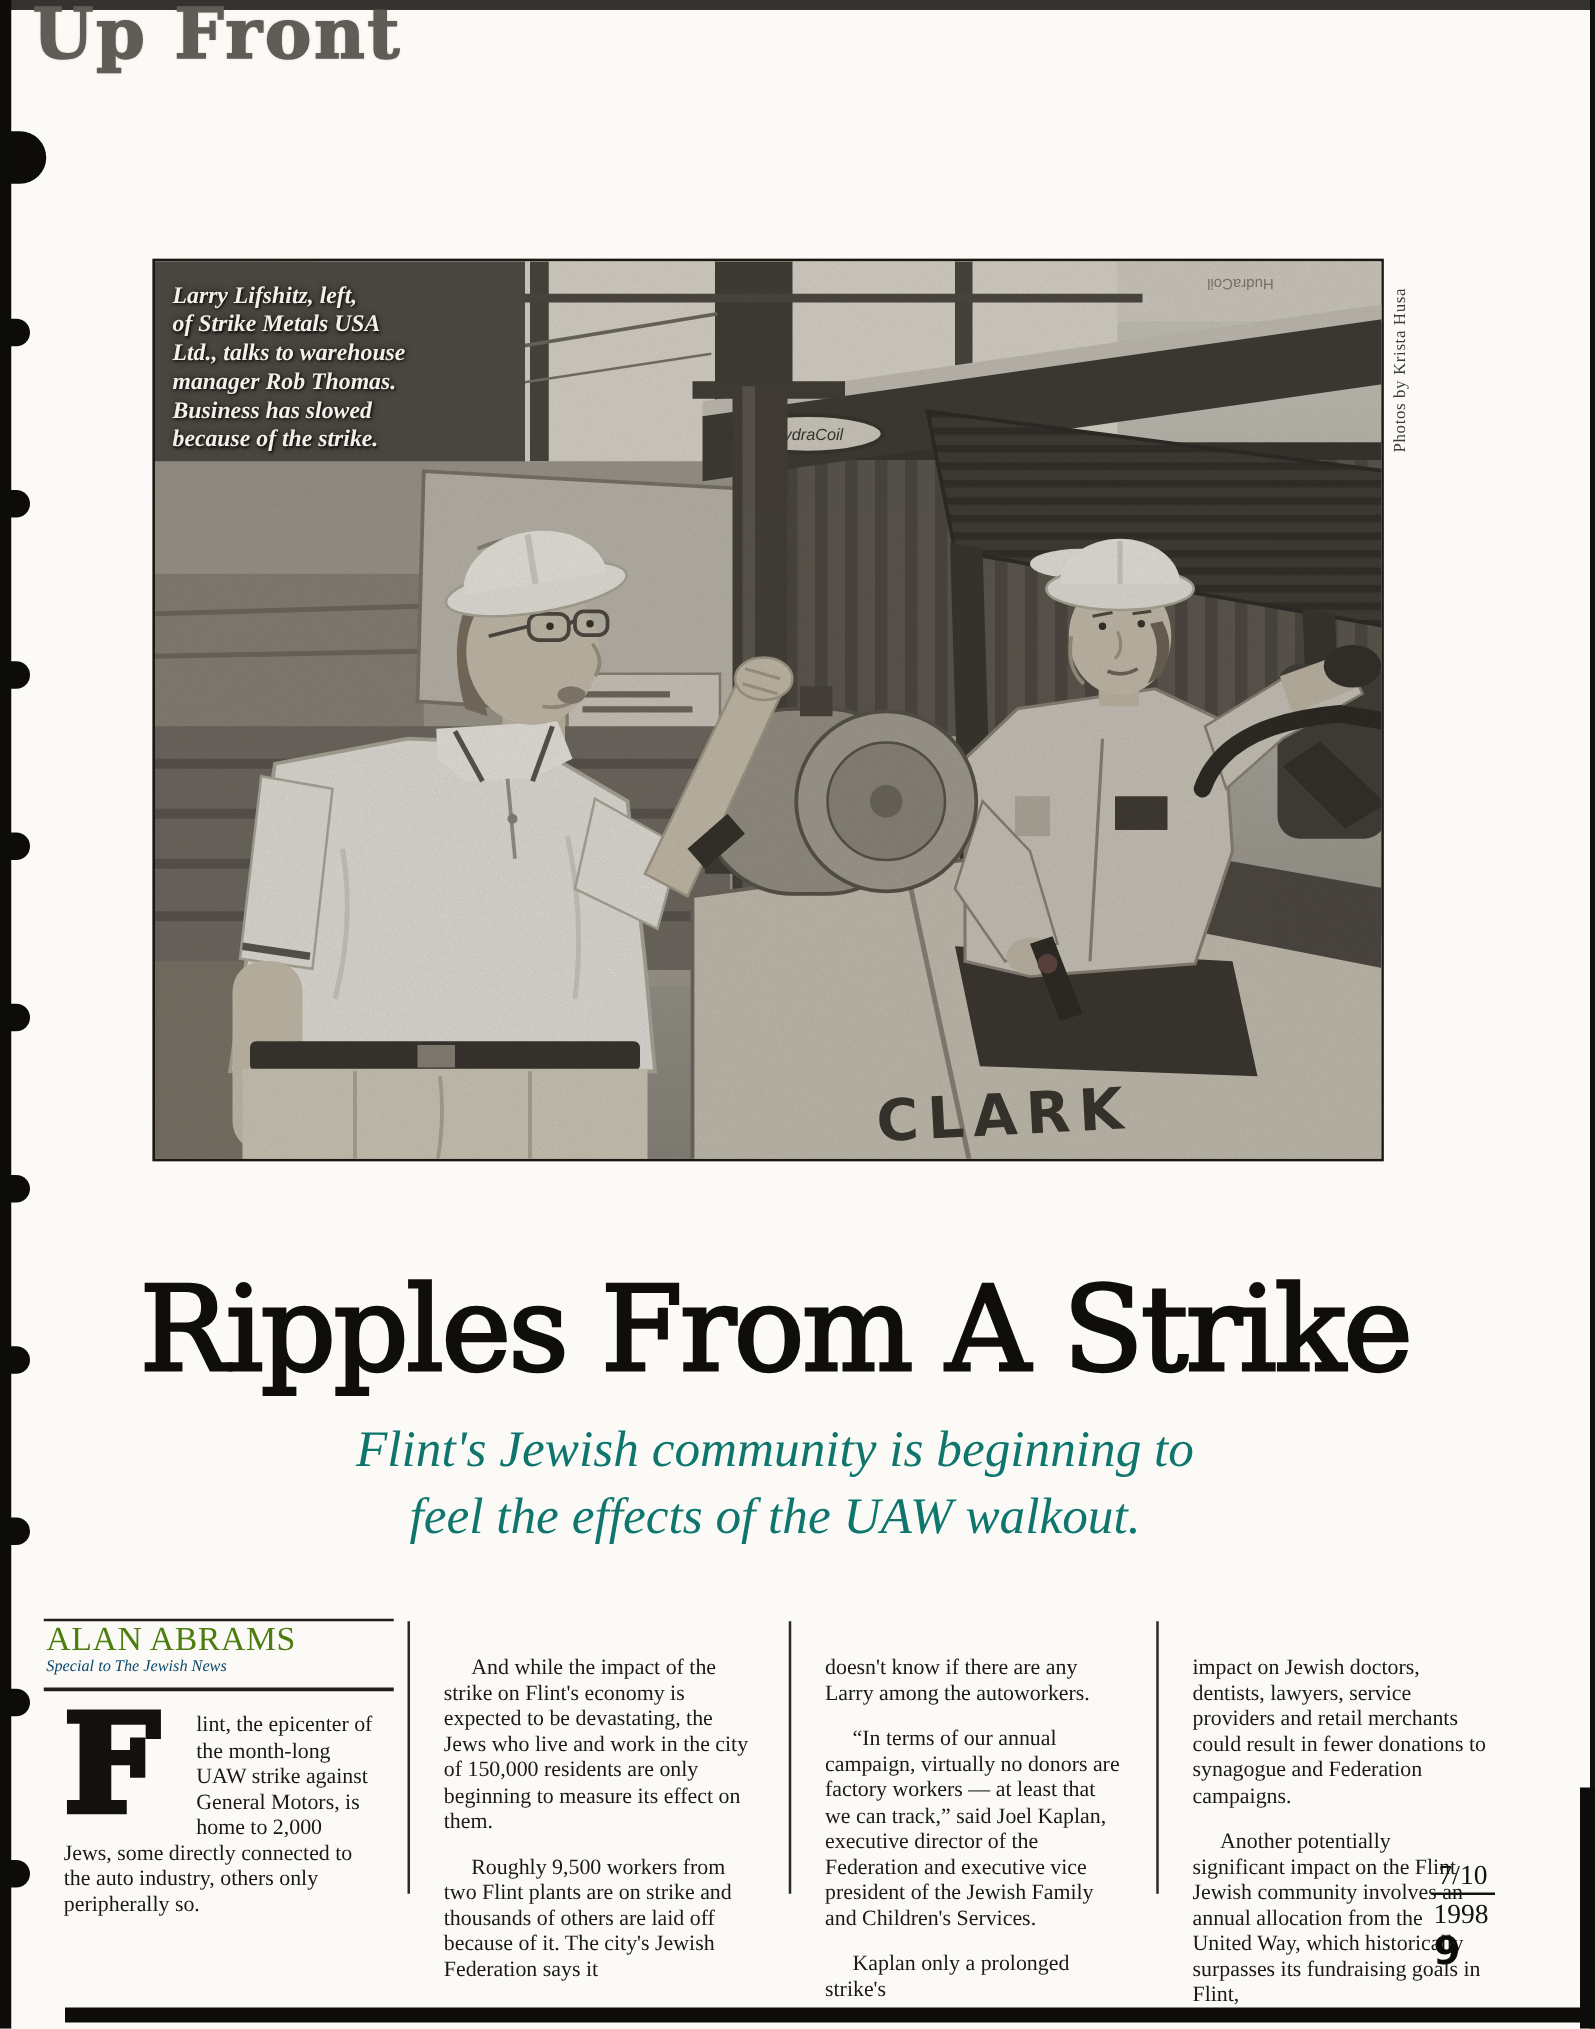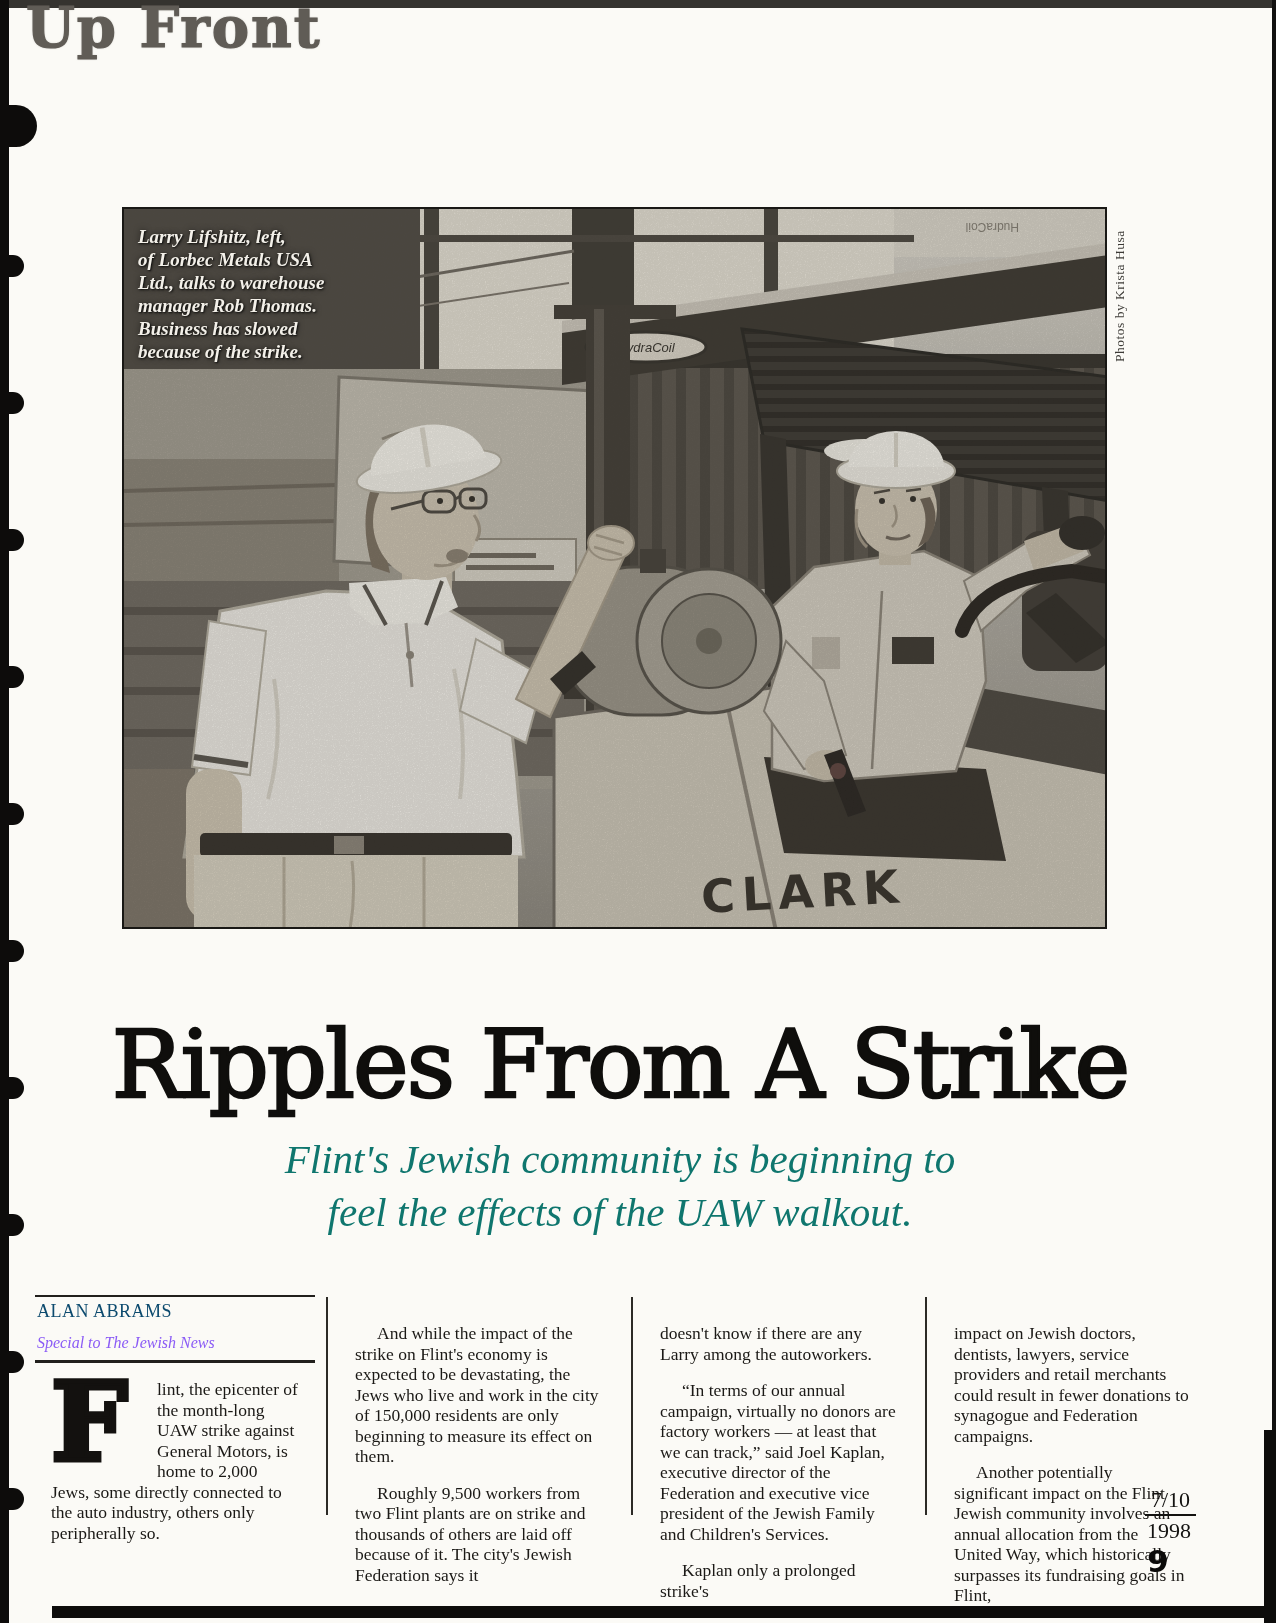--- a/index.html
+++ b/index.html
@@ -72,22 +72,22 @@
   .col-1 { width:280px; }
   .col-2 { width:281px; padding-top:12px; }
   .col-3 { width:270px; padding-top:12px; }
   .col-4 { width:267px; padding-top:12px; }
   .col-divider { width:2px; background:#2c2a26; height:218px; margin:2px 11px 0 11px; }
   .col p.indent { text-indent:22px; }
   .col p { margin:16px; }
 
   .byline-box { border-top:2px solid #211f1c; border-bottom:3px solid #211f1c;
                 padding:4px 2px 7px 2px; margin-bottom:14px; }
-  .byline-author { font-size:18px; letter-spacing:.5px; color:#0c4a6e; }
-  .byline-credit { font-size:16px; font-style:italic; margin-top:11px; color:#8b5cf6; }
+  .byline-author { font-size:27px; letter-spacing:.5px; color:#4d7c0f; }
+  .byline-credit { font-size:13px; font-style:italic; margin-top:1px; color:#0c4a6e; }
 
   .drop-cap {
     float:left; width:96px; height:82px; margin:4px 10px 0 0;
     font-family:"DejaVu Serif", serif; font-weight:bold;
     font-size:108px; line-height:78px;
     color:#13110f; -webkit-text-stroke:5px #13110f;
   }
 
   
   .folio { position:absolute; top:1487px; right:80px; font-size:22px; color:#131210; }
@@ -285,21 +285,21 @@
       <g transform="rotate(-9 305 262)">
         <ellipse cx="305" cy="262" rx="73" ry="19" fill="#f3f0e9" stroke="#b3ad9f" stroke-width="2"></ellipse>
         <path d="M247 258 a58 42 0 0 1 116 0 z" fill="#f8f5ee"></path>
         <path d="M305 218 v40" stroke="#dcd7cb" stroke-width="5"></path>
       </g>
     </g>
 
     <rect width="985" height="722" filter="url(#grain)" opacity="0.20"></rect>
   </svg>
   <div class="photo-caption">Larry Lifshitz, left,
-of Lorbec Metals USA
+of Strike Metals USA
 Ltd., talks to warehouse
 manager Rob Thomas.
 Business has slowed
 because of the strike.</div>
 </div>
 <div class="photo-credit">Photos by Krista Husa</div>
 
 <h1 class="headline">Ripples From A Strike</h1>
 <div class="subtitle">Flint's Jewish community is beginning to
 feel the effects of the UAW walkout.</div>

